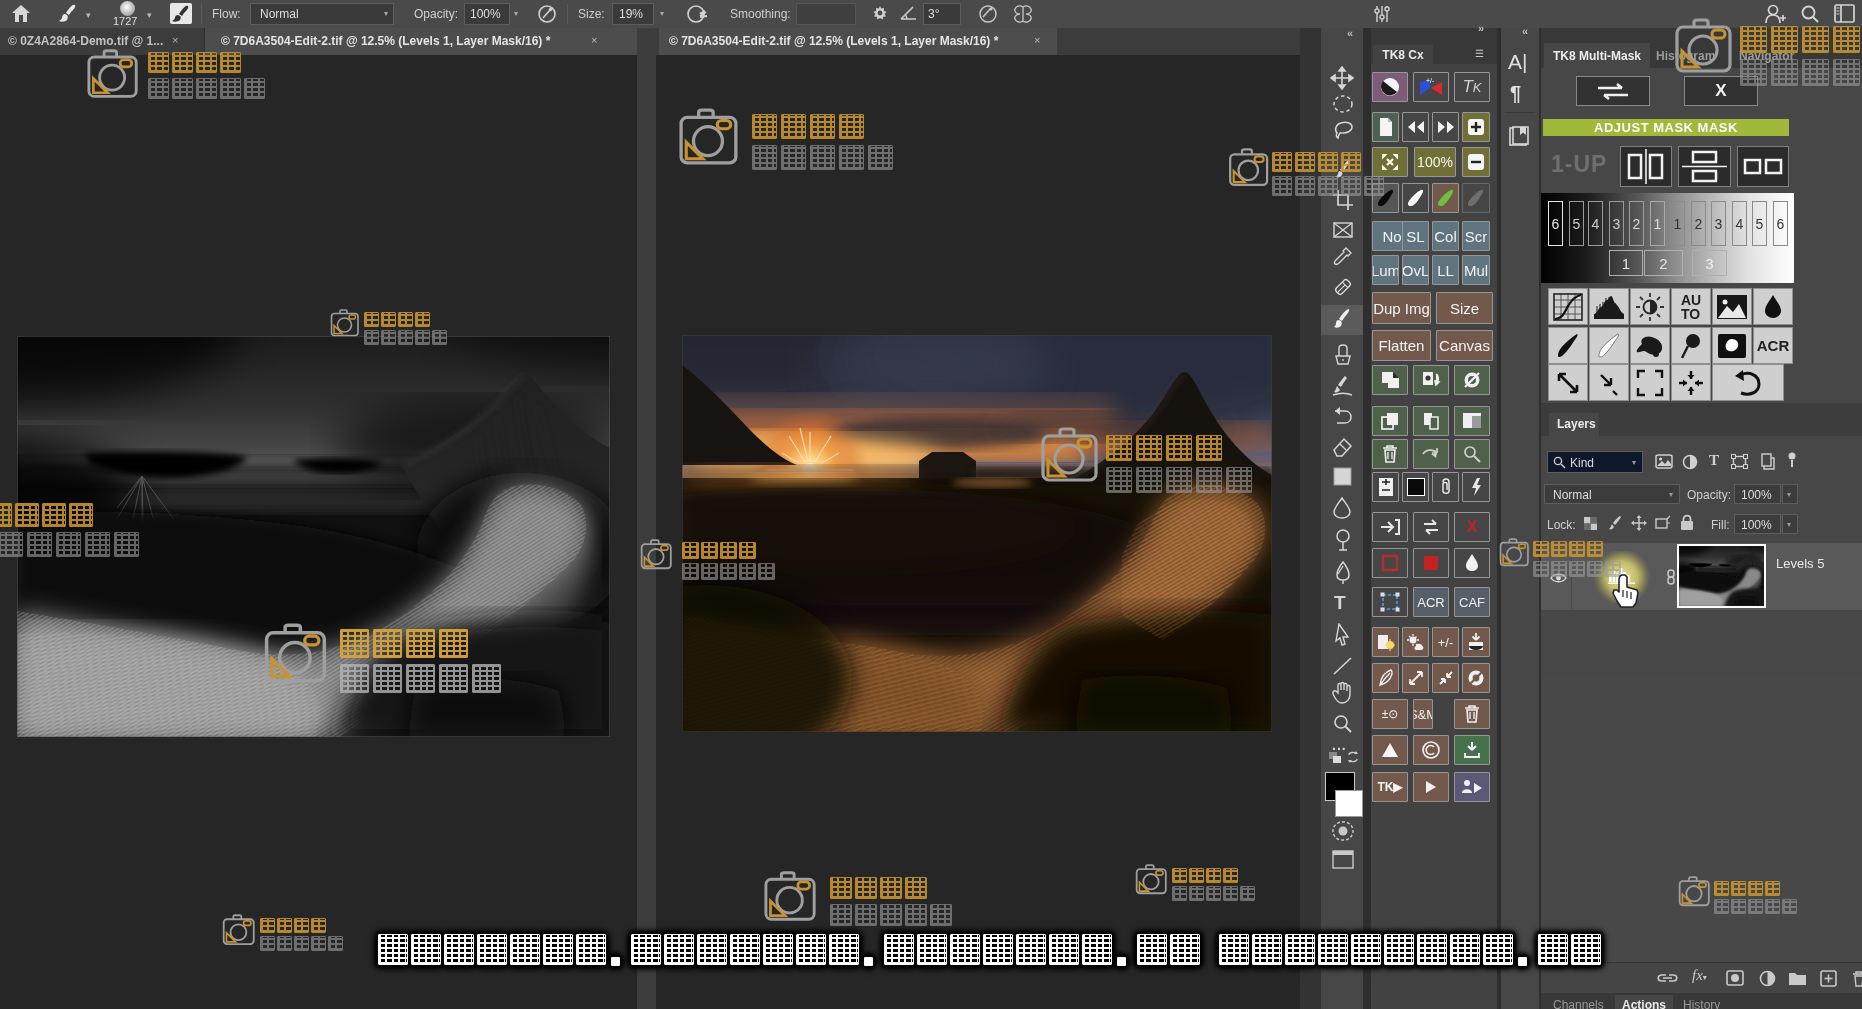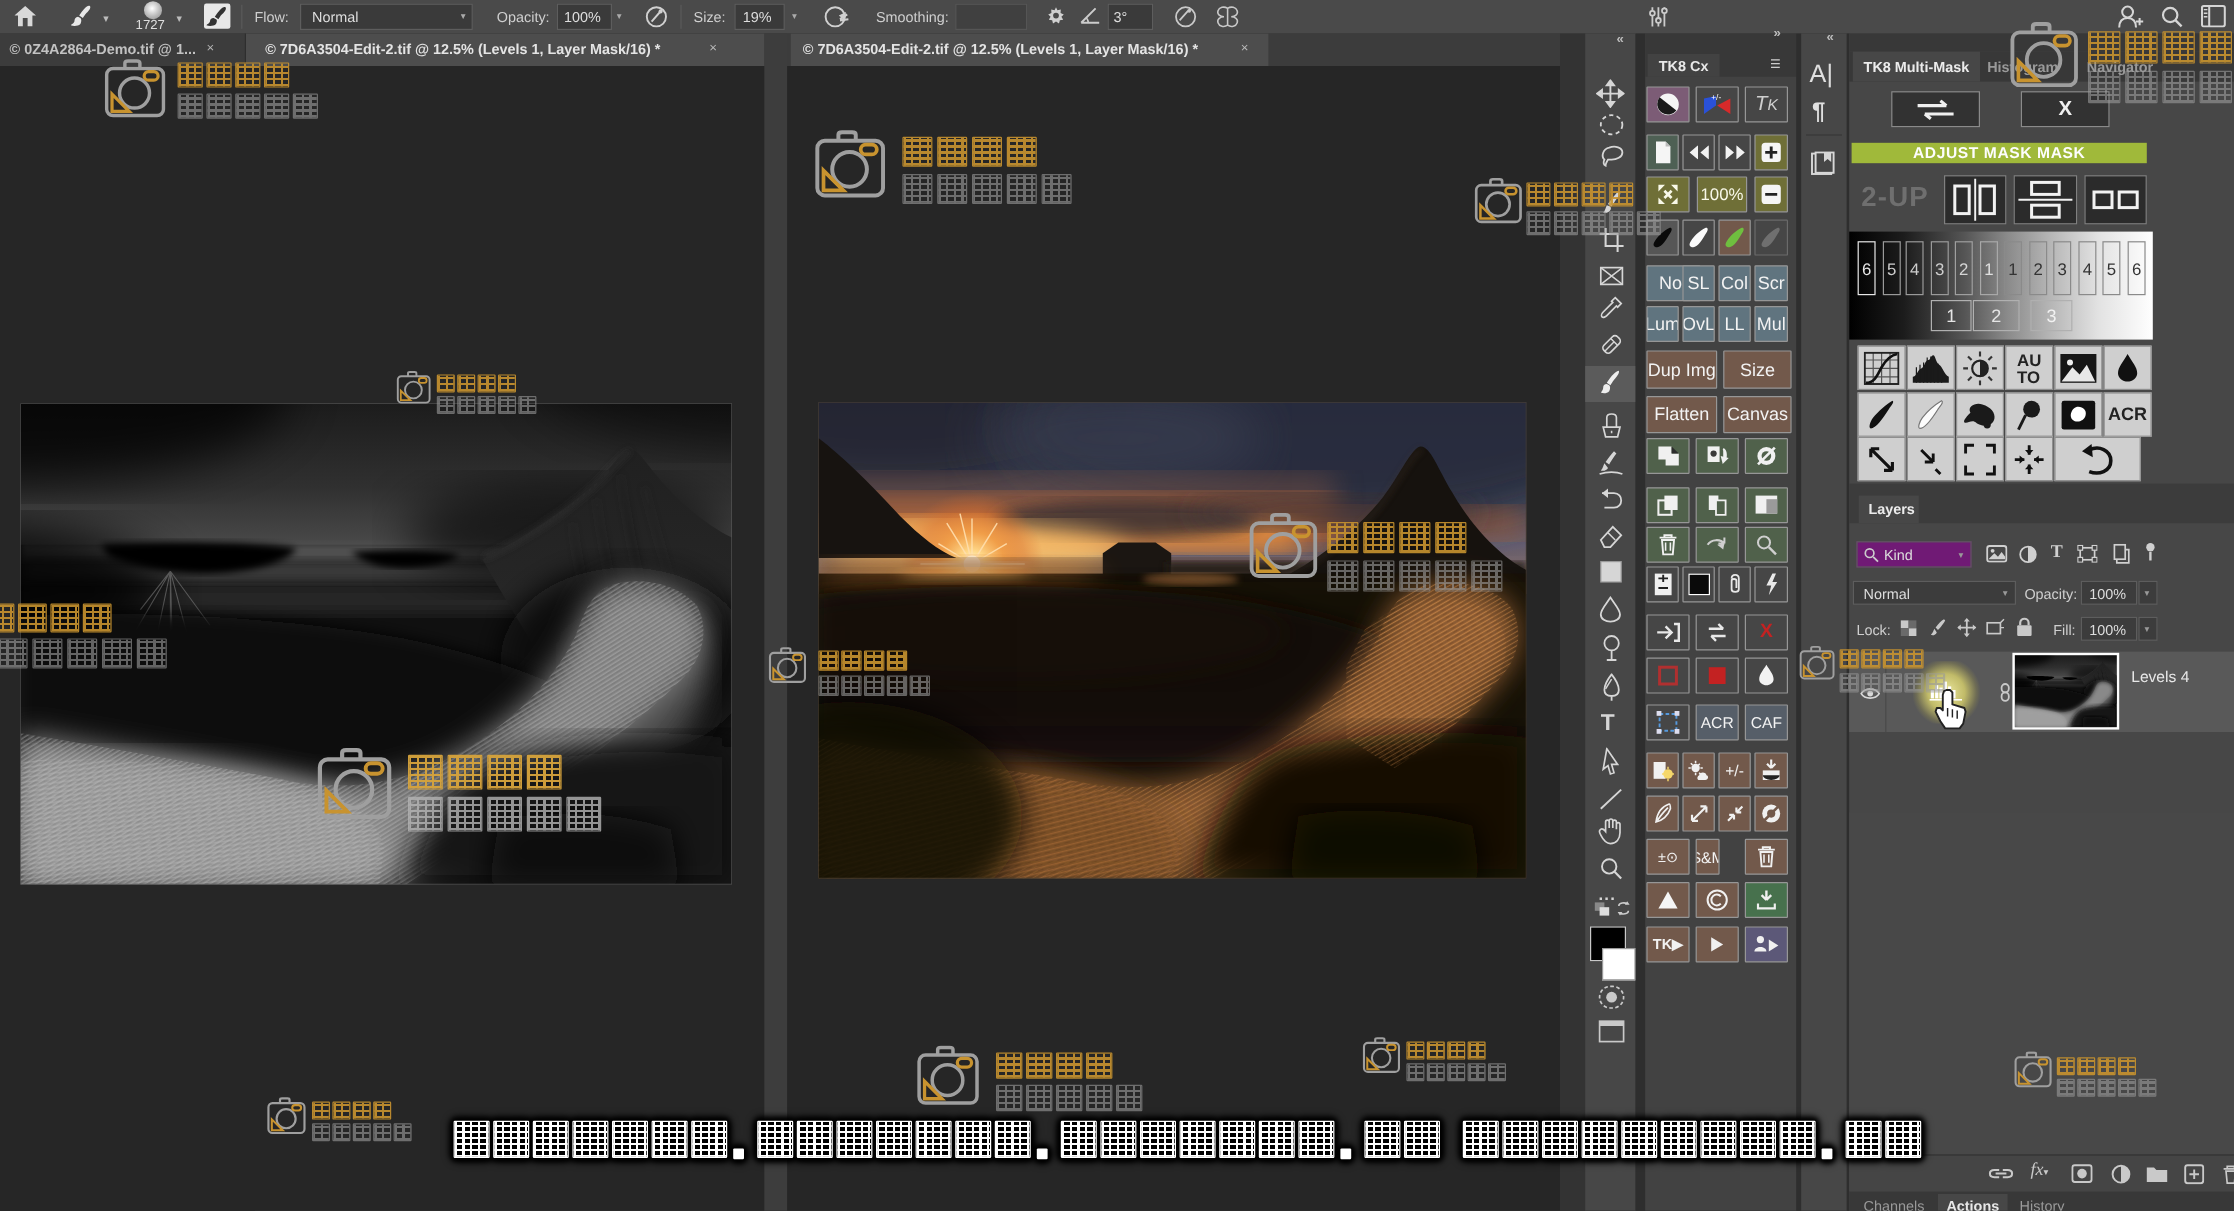--- a/index.html
+++ b/index.html
@@ -699,21 +699,21 @@
     <span class="abs" style="left:115px;top:6px;color:#9a9a9a;font-size:12px;font-weight:700">Histogram</span>
     <span class="abs" style="left:198px;top:6px;color:#9a9a9a;font-size:12px;font-weight:700">Navigator</span>
   </div>
   <div class="abs" style="left:35px;top:48px;width:74px;height:30px;background:#323232;border:1px solid #8a8a8a;box-sizing:border-box">
     <svg style="position:absolute;left:19px;top:6px" width="34" height="17" viewBox="0 0 34 17">
           <path d="M2 5 L26 5 M26 5 l-5 -4 M8 12 L32 12 M8 12 l5 4" stroke="#f0f0f0" stroke-width="2.6" fill="none"></path>
         </svg>
   </div>
   <div class="abs" style="left:143px;top:48px;width:74px;height:30px;background:#323232;border:1px solid #8a8a8a;box-sizing:border-box;display:flex;align-items:center;justify-content:center;color:#f0f0f0;font-weight:700;font-size:17px">X</div>
   <div class="abs" style="left:2px;top:91px;width:246px;height:17px;background:#a0b93a;display:flex;align-items:center;justify-content:center;color:#fdfdfd;font-size:13px;font-weight:700;letter-spacing:.5px">ADJUST MASK MASK</div>
-  <div class="abs" style="left:10px;top:123px;color:#6f6f6f;font-size:23px;font-weight:700;letter-spacing:1px">2-UP</div>
+  <div class="abs" style="left:10px;top:123px;color:#6f6f6f;font-size:23px;font-weight:700;letter-spacing:1px">1-UP</div>
   <div class="abs" style="left:79px;top:118px;width:52px;height:41px;background:#2b2b2b;border:1px solid #808080;box-sizing:border-box">
     <svg width="50" height="39" viewBox="0 0 50 39">
           <g fill="none" stroke="#f2f2f2" stroke-width="2.5">
             <rect x="8" y="8" width="12" height="23"></rect>
             <rect x="29" y="8" width="12" height="23"></rect>
             <path d="M25 2 L25 37" stroke-width="1.6"></path>
           </g>
         </svg>
   </div>
   <div class="abs" style="left:137px;top:118px;width:53px;height:41px;background:#2b2b2b;border:1px solid #808080;box-sizing:border-box">
@@ -843,21 +843,21 @@
     <div class="lgt" style="left:171px;top:81px;width:72px;height:37px">
           <svg width="34" height="28" viewBox="0 0 34 28">
             <path d="M10 6 C18 2 28 6 28 15 C28 24 18 27 10 24" fill="none" stroke="#111" stroke-width="3"></path>
             <path d="M12 1 L4 7 L13 12 Z" fill="#111"></path>
           </svg>
         </div>
   </div>
 
   <div class="abs" style="left:0;top:375px;width:321px;height:33px;background:#3c3c3c"></div>
   <div class="abs" style="left:8px;top:385px;width:50px;height:23px;background:#474747;color:#ececec;font-size:12px;font-weight:700;padding:4px 0 0 8px;box-sizing:border-box">Layers</div>
-  <div class="abs" style="left:6px;top:423px;width:96px;height:22px;background:#701a75;border:1px solid #5d5d5d;box-sizing:border-box">
+  <div class="abs" style="left:6px;top:423px;width:96px;height:22px;background:#0f172a;border:1px solid #5d5d5d;box-sizing:border-box">
     <svg style="position:absolute;left:5px;top:4px" width="13" height="13" viewBox="0 0 13 13">
           <circle cx="5" cy="5" r="3.6" fill="none" stroke="#ccc" stroke-width="1.4"></circle>
           <path d="M8 8 L12 12" stroke="#ccc" stroke-width="1.5"></path>
         </svg>
     <span style="position:absolute;left:22px;top:4px;color:#ddd;font-size:12px">Kind</span>
     <span style="position:absolute;right:6px;top:6px;color:#999;font-size:8px">▾</span>
   </div>
   <svg class="abs" style="left:114px;top:426px" width="18" height="15" viewBox="0 0 18 15">
         <rect x="1" y="1" width="16" height="13" rx="2" fill="none" stroke="#d0d0d0" stroke-width="1.5"></rect>
         <circle cx="5.5" cy="5" r="1.6" fill="#d0d0d0"></circle>
@@ -936,21 +936,21 @@
         </svg>
     <svg style="position:absolute;left:124px;top:26px" width="12" height="16" viewBox="0 0 12 16">
           <g fill="none" stroke="#c9c9c9" stroke-width="1.5">
             <rect x="3" y="1" width="6" height="7" rx="3"></rect>
             <rect x="3" y="8" width="6" height="7" rx="3"></rect>
           </g>
         </svg>
     <div style="position:absolute;left:136px;top:1px;width:89px;height:64px;border:2px solid #fdfdfd;box-sizing:border-box;overflow:hidden" id="maskthumb"><svg width="85" height="60" viewBox="0 0 593 401" preserveAspectRatio="none">
             <use href="#maskimg"></use>
           </svg></div>
-    <span style="position:absolute;left:235px;top:13px;color:#e8e8e8;font-size:13px">Levels 4</span>
+    <span style="position:absolute;left:235px;top:13px;color:#e8e8e8;font-size:13px">Levels 5</span>
   </div>
 
   <div class="abs" style="left:0;top:649px;width:321px;height:285px;background:#484848"></div>
 
   <div class="abs" style="left:0;top:934px;width:321px;height:31px;background:#454545;border-top:1px solid #333;box-sizing:border-box">
     <svg style="position:absolute;left:116px;top:9px" width="21" height="12" viewBox="0 0 21 12">
           <path d="M9 3 L5 3 C0 3 0 9 5 9 L9 9 M12 3 L16 3 C21 3 21 9 16 9 L12 9 M6 6 L15 6" stroke="#c9c9c9" stroke-width="1.7" fill="none"></path>
         </svg>
     <span style="position:absolute;left:151px;top:4px;color:#c9c9c9;font-size:15px;font-style:italic;font-family:'Liberation Serif',serif">fx<span style="font-size:8px;font-style:normal">▾</span></span>
     <svg style="position:absolute;left:185px;top:7px" width="18" height="16" viewBox="0 0 18 16">

